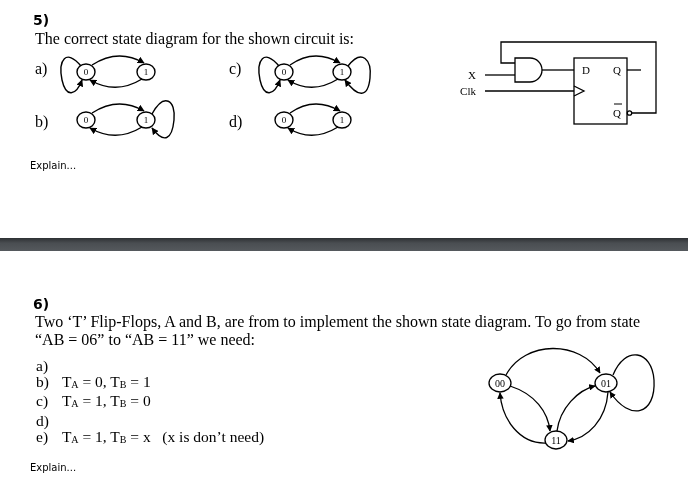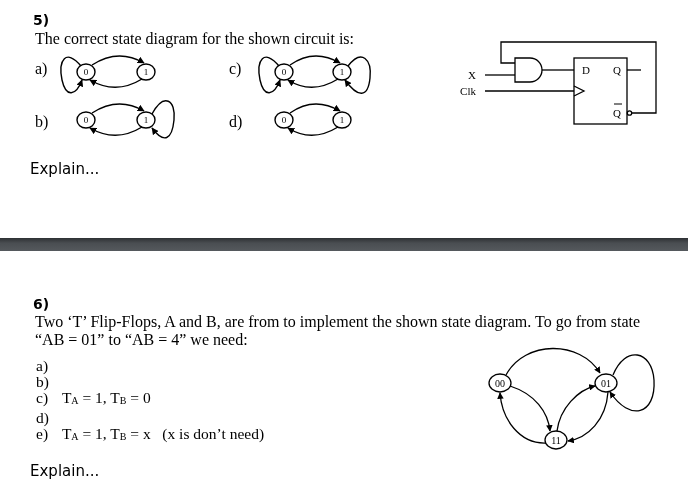--- a/index.html
+++ b/index.html
@@ -1,20 +1,20 @@
 <!DOCTYPE html>
 <html><head>
 <meta charset="utf-8">
 <style>
   html, body { margin:0; padding:0; background:#ffffff; }
   body { width:688px; height:482px; position:relative; overflow:hidden; color:#000; }
   .abs { position:absolute; }
   .qnum { font-family:"DejaVu Sans", sans-serif; font-weight:bold; font-size:14px; }
   .qtext { font-family:"Liberation Serif", serif; font-size:16px; line-height:18px; }
-  .explain { font-family:"DejaVu Sans", sans-serif; font-size:15px; }
+  .explain { font-family:"DejaVu Sans", sans-serif; font-size:10px; }
   .opt { font-family:"Liberation Serif", serif; font-size:16px; }
   .separator {
     position:absolute; left:0; top:238px; width:688px; height:13px;
     background:linear-gradient(#2e3134, #4a4e52 40%, #55595d);
   }
   .answers { position:absolute; left:36px; top:358px; font-family:"Liberation Serif", serif; font-size:15.5px; line-height:16.2px; }
   .answers .row { display:flex; white-space:nowrap; }
   .answers .lbl { width:22px; }
   sub { font-size:10px; vertical-align:-1px; }
   svg text { font-family:"Liberation Serif", serif; }
@@ -112,28 +112,29 @@
     <text x="613" y="117" font-family="Liberation Sans, sans-serif">Q</text>
   </g>
 </svg>
 
 <div class="abs explain" style="left:30px; top:160px;">Explain...</div>
 
 <div class="separator"></div>
 
 <div class="abs qnum" style="left:33px; top:296px;">6)</div>
 <div class="abs qtext" style="left:35px; top:313px; width:630px;">Two ‘T’ Flip-Flops, A and B, are from to implement the shown state diagram. To go from state</div>
-<div class="abs qtext" style="left:35px; top:331px;">“AB = 01” to “AB = 4” we need:</div>
+<div class="abs qtext" style="left:35px; top:331px;">“AB = 06” to “AB = 11” we need:</div>
 
 <div class="answers">
   <div class="row">
     <span class="lbl">a)</span>
   </div>
   <div class="row">
     <span class="lbl">b)</span>
+    <span>&nbsp;<span>T</span><sub>A</sub> = <span>0</span>, <span>T</span><sub>B</sub> = <span>1</span></span>
   </div>
   <div class="row">
     <span class="lbl">c)</span>
     <span>&nbsp;<span>T</span><sub>A</sub> = <span>1</span>, <span>T</span><sub>B</sub> = <span>0</span></span>
   </div>
   <div class="row">
     <span class="lbl">d)</span>
   </div>
   <div class="row">
     <span class="lbl">e)</span>

